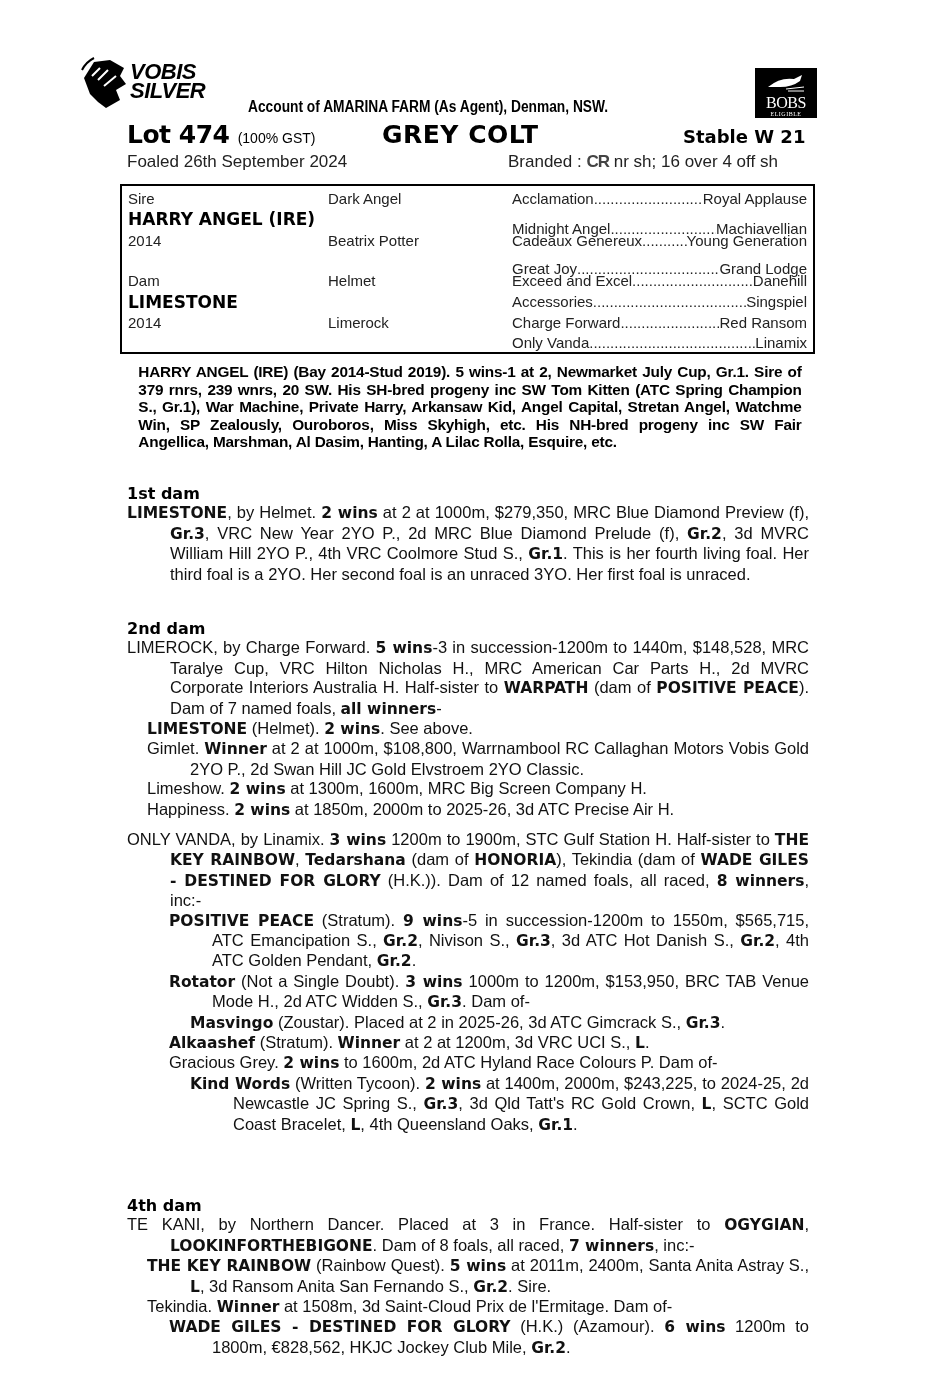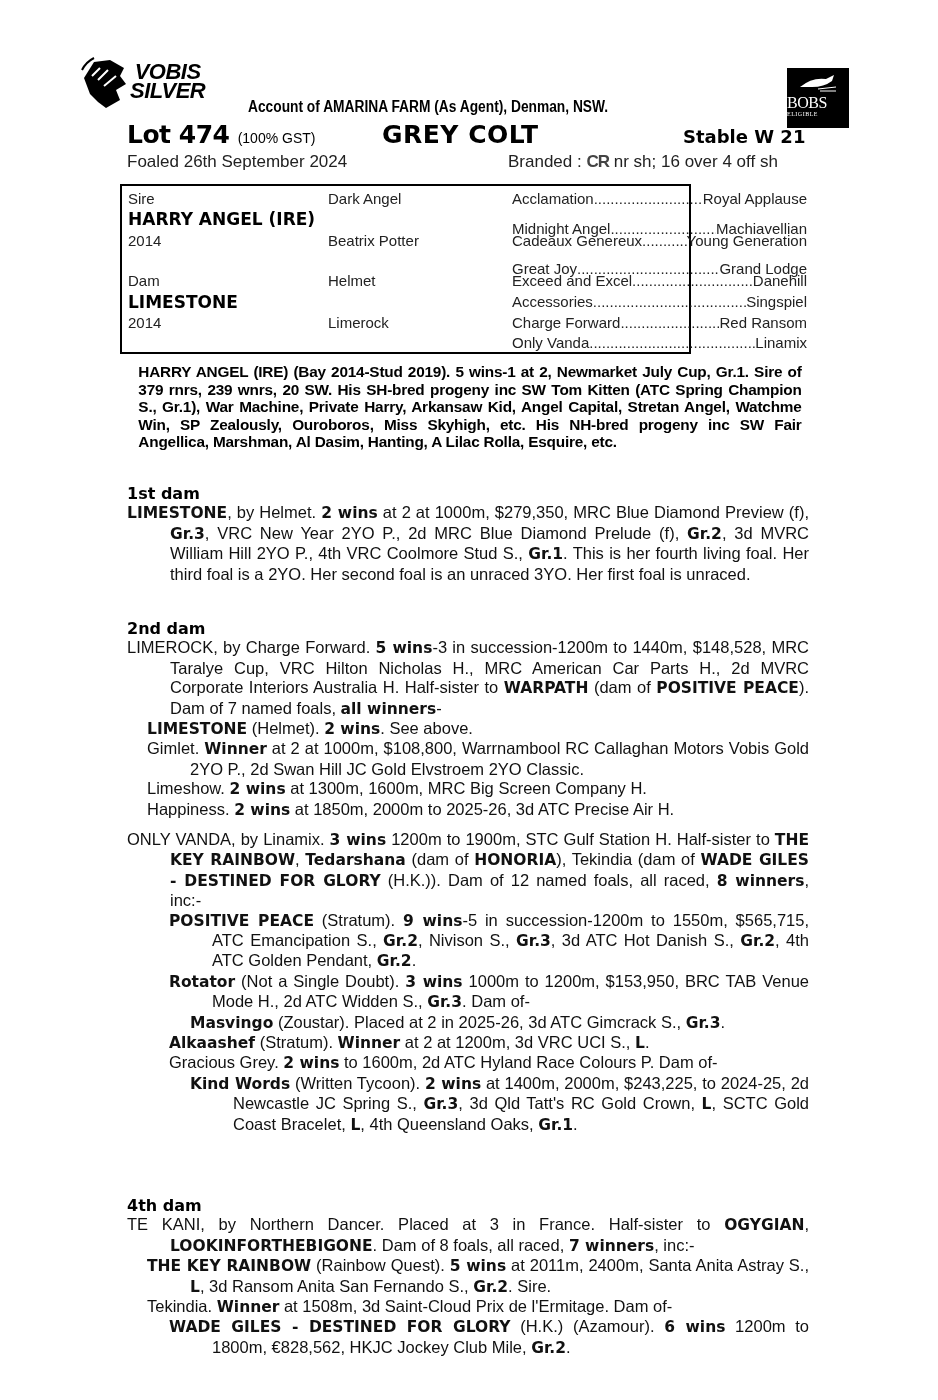--- a/index.html
+++ b/index.html
@@ -1,34 +1,34 @@
 <!DOCTYPE html>
 <html><head>
 <meta charset="utf-8">
 <style>
   html, body { margin:0; padding:0; background:#fff; }
   body { width:938px; height:1400px; position:relative; overflow:hidden; color:#000;
          font-family:"Liberation Sans", sans-serif; }
   .abs { position:absolute; }
   .logo { left:80px; top:56px; width:140px; height:56px; }
   .logo-text { position:absolute; left:50px; top:6px; font-family:"Liberation Sans", sans-serif;
-               font-weight:bold; font-style:italic; font-size:22px; line-height:19px; letter-spacing:-0.5px;text-align:center; }
+               font-weight:bold; font-style:italic; font-size:22px; line-height:19px; letter-spacing:-0.5px; }
   .account { left:248px; top:98px; font-family:"Liberation Sans", sans-serif; font-weight:bold;
              font-size:16px; transform:scaleX(0.86); transform-origin:left top; white-space:nowrap; }
-  .bobs { left:755px; top:68px; width:62px; height:60px; background:#000; color:#fff; text-align:left;margin-left:32px; }
+  .bobs { left:755px; top:68px; width:62px; height:50px; background:#000; color:#fff; text-align:center; }
   .bobs .b1 { position:absolute; left:0; right:0; top:26px; font-family:"Liberation Serif", serif; font-size:16px; letter-spacing:-0.5px; }
   .bobs .b2 { position:absolute; left:0; right:0; top:43px; font-family:"Liberation Serif", serif; font-size:6px; letter-spacing:0.5px; }
   .lot { left:127px; top:120px; font-weight:900; font-size:25px; font-family:"DejaVu Sans", sans-serif; letter-spacing:-0.5px; }
   .lot small { font-weight:normal; font-size:14px; font-family:"Liberation Sans", sans-serif; letter-spacing:0; }
   .colour { left:382px; top:120px; font-weight:900; font-size:25px; font-family:"DejaVu Sans", sans-serif; letter-spacing:0.5px; }
   .stable { left:683px; top:126px; font-weight:900; font-size:18px; font-family:"DejaVu Sans", sans-serif; }
   .foaled { left:127px; top:152px; font-size:17px; color:#222; }
   .branded { left:508px; top:152px; font-size:17px; color:#222; }
   .branded .cr { font-weight:bold; color:#444; letter-spacing:-1px; }
-  .pedbox { left:120px; top:184px; width:571px; height:170px; border:2px solid #000; box-sizing:border-box; }
+  .pedbox { left:120px; top:184px; width:695px; height:170px; border:2px solid #000; box-sizing:border-box; }
   .ped { position:absolute; font-size:15px; color:#222; white-space:nowrap; }
   .ped.b { font-family:"DejaVu Sans", sans-serif; font-weight:900; font-size:17px; color:#000; }
   .gd { position:absolute; left:390px; width:295px; font-size:15px; color:#222; display:flex; white-space:nowrap; overflow:hidden;text-align:right; }
   .gd .dots { flex:1; overflow:hidden; }
   .gd .dots::before { content:"........................................................................"; letter-spacing:0; }
   .sirebio { left:135px; top:363px; width:670px; font-family:"Liberation Sans", sans-serif; font-weight:bold;
              font-size:15.5px; line-height:17.5px; text-align:justify; transform:scaleX(0.99); letter-spacing:-0.2px; }
   .sec { position:absolute; left:127px; width:682px; font-size:16.5px; line-height:19.4px; color:#111; }
   .sec h3 { margin:0; font-family:"DejaVu Sans", sans-serif; font-weight:900; font-size:16px; color:#000; }
   .sec p { margin:0; text-align:justify; }

